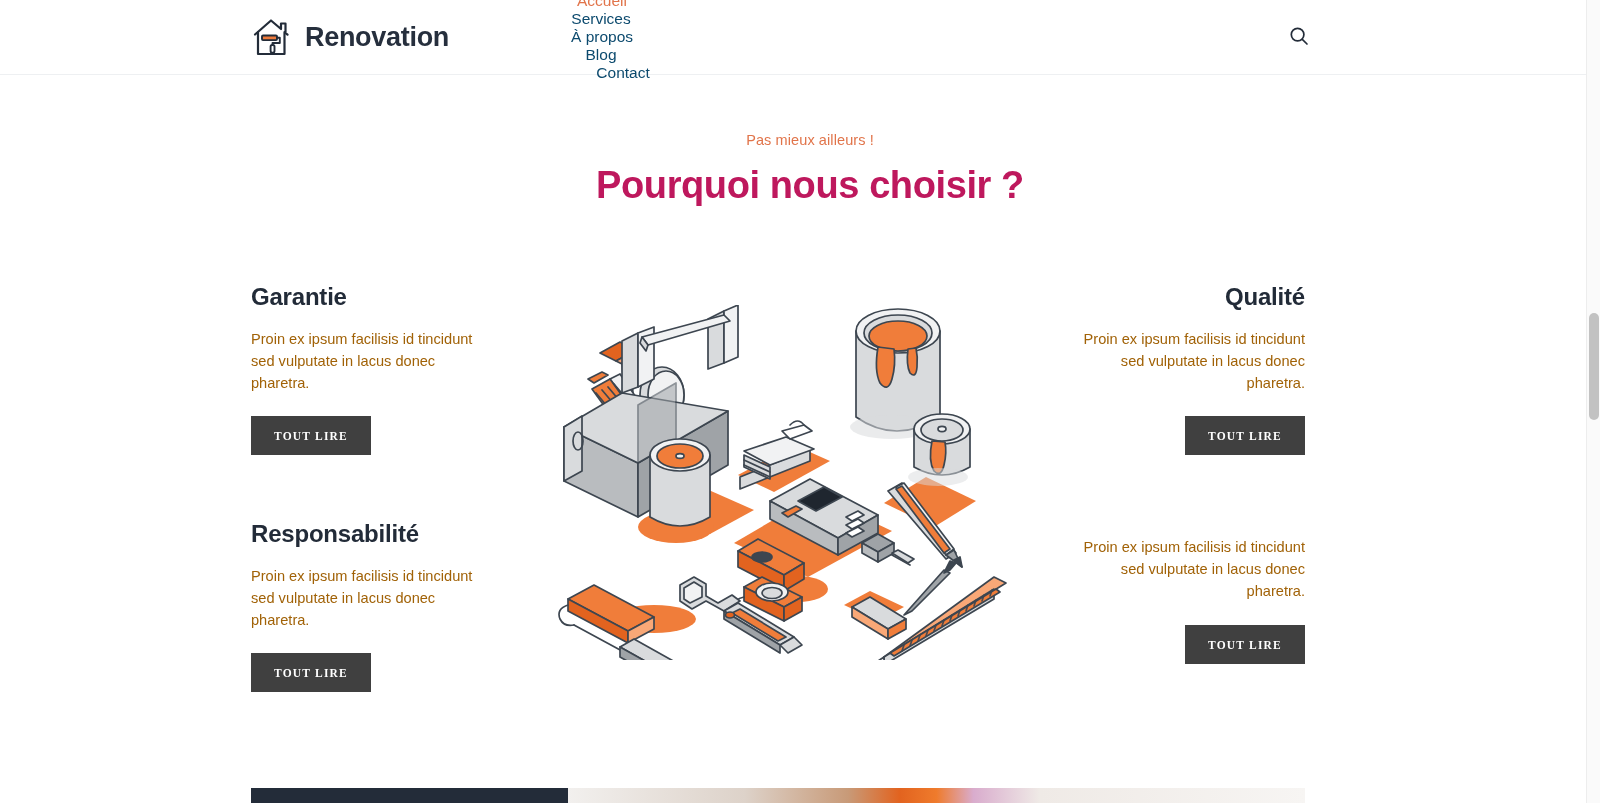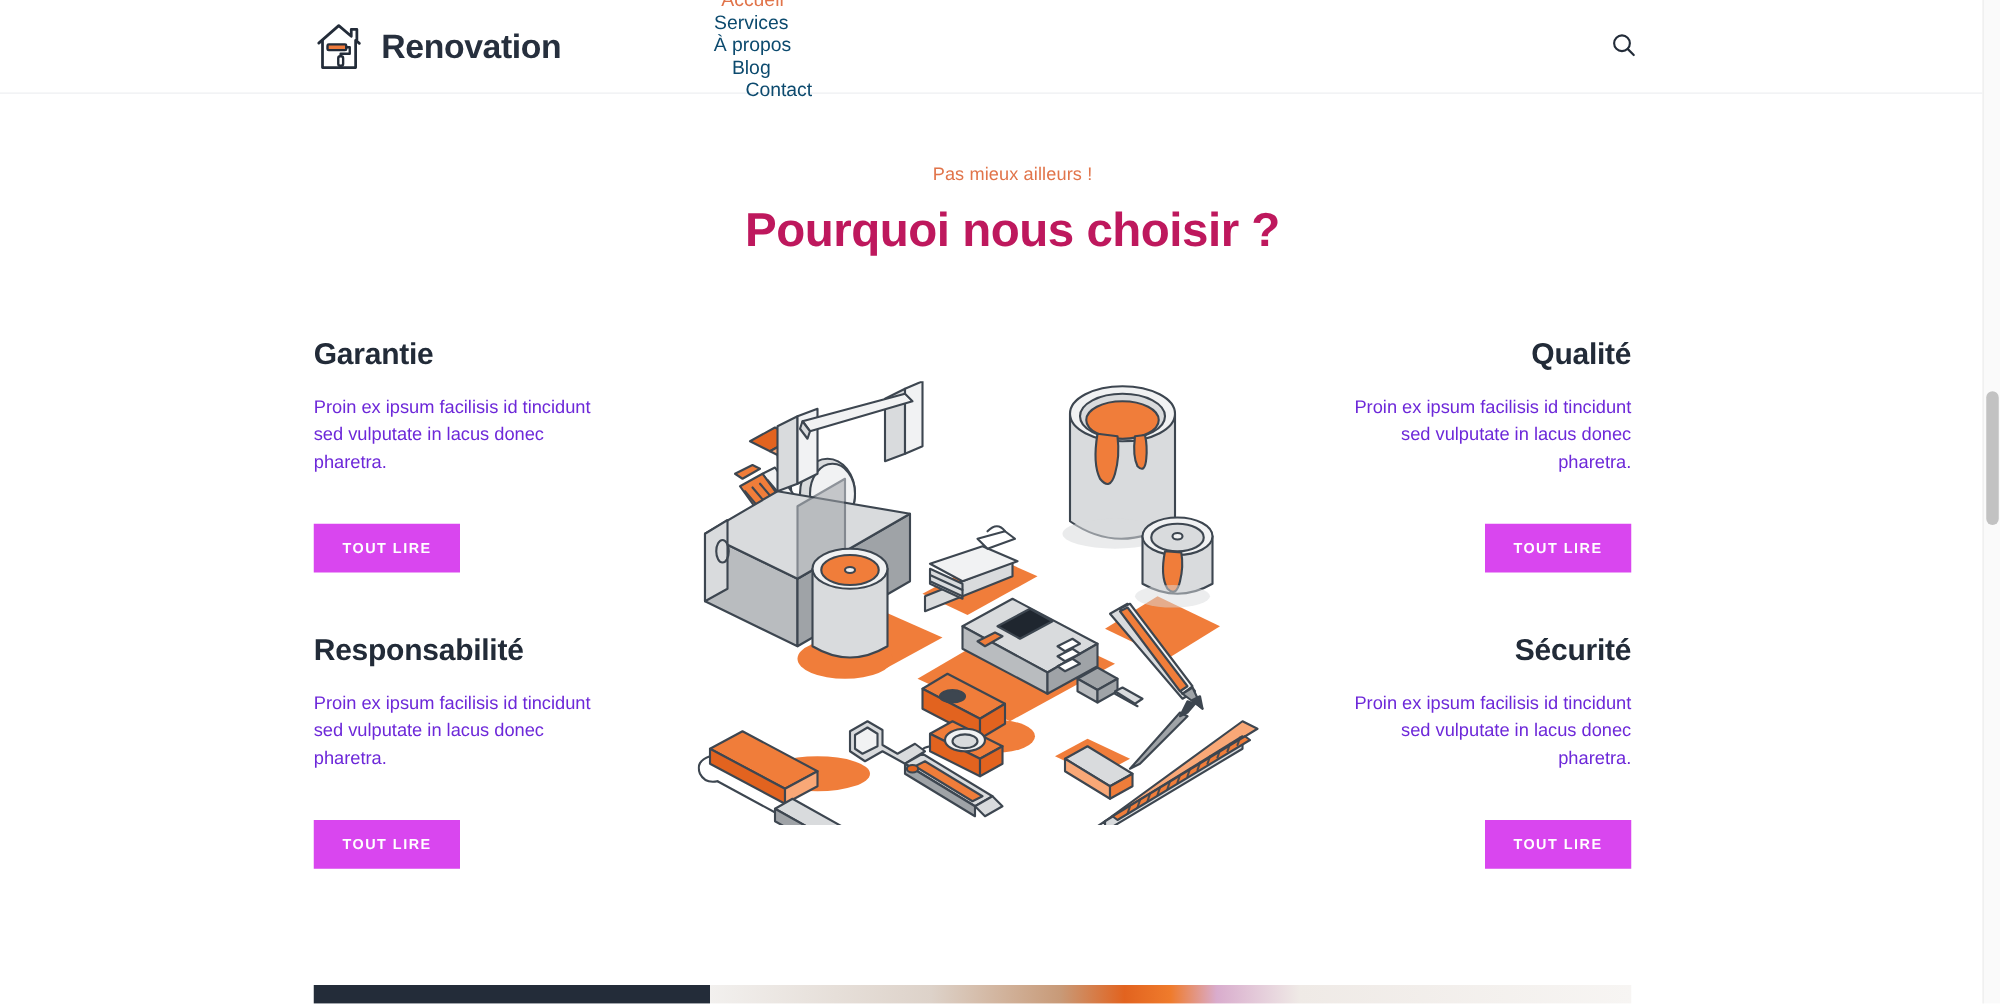--- a/index.html
+++ b/index.html
@@ -106,21 +106,21 @@
     margin-top: 16px;
     font-size: 38px;
     font-weight: bold;
     color: #be185d;
     letter-spacing: -0.4px;
   }
 
   
   .features {
     position: absolute;
-    top: 270px;
+    top: 283px;
     left: 251px;
     width: 1054px;
     height: 400px;
   }
 
   .feature {
     position: absolute;
     width: 246px;
   }
   .feature.col-left  { left: 0; text-align: left; }
@@ -132,35 +132,35 @@
     font-size: 24px;
     font-weight: bold;
     color: #222b38;
     letter-spacing: -0.2px;
     line-height: 1.2;
   }
   .feature-text {
     margin-top: 17px;
     font-size: 14.6px;
     line-height: 1.5;
-    color: #6d28d9;
+    color: #a16207;
   }
   .feature-btn {
-    margin-top: 38px;
+    margin-top: 22px;
     display: inline-block;
-    background: #d946ef;
+    background: #404040;
     color: #ffffff;
     border: none;
     padding: 14px 23px 13px;
     font-size: 11.5px;
     font-weight: bold;
     letter-spacing: 1.2px;
     text-transform: uppercase;
     cursor: pointer;
-    font-family: Liberation Sans, sans-serif;
+    font-family: Liberation Serif, serif;
   }
 
   
   .illustration {
     position: absolute;
     top: 305px;
     left: 558px;
     width: 452px;
     height: 355px;
   }
@@ -285,21 +285,20 @@
       <button class="feature-btn">Tout lire</button>
     </div>
 
     <div class="feature col-left row-2">
       <h3 class="feature-title">Responsabilité</h3>
       <p class="feature-text">Proin ex ipsum facilisis id tincidunt sed vulputate in lacus donec pharetra.</p>
       <button class="feature-btn">Tout lire</button>
     </div>
 
     <div class="feature col-right row-2">
-      <h3 class="feature-title">Sécurité</h3>
       <p class="feature-text">Proin ex ipsum facilisis id tincidunt sed vulputate in lacus donec pharetra.</p>
       <button class="feature-btn">Tout lire</button>
     </div>
   </div>
 
   <div class="illustration">
     <svg viewBox="0 0 452 355" xmlns="http://www.w3.org/2000/svg">
       <defs>
         <style>
           .ln { fill:none; stroke:#3d4650; stroke-width:1.7; stroke-linejoin:round; stroke-linecap:round; }

